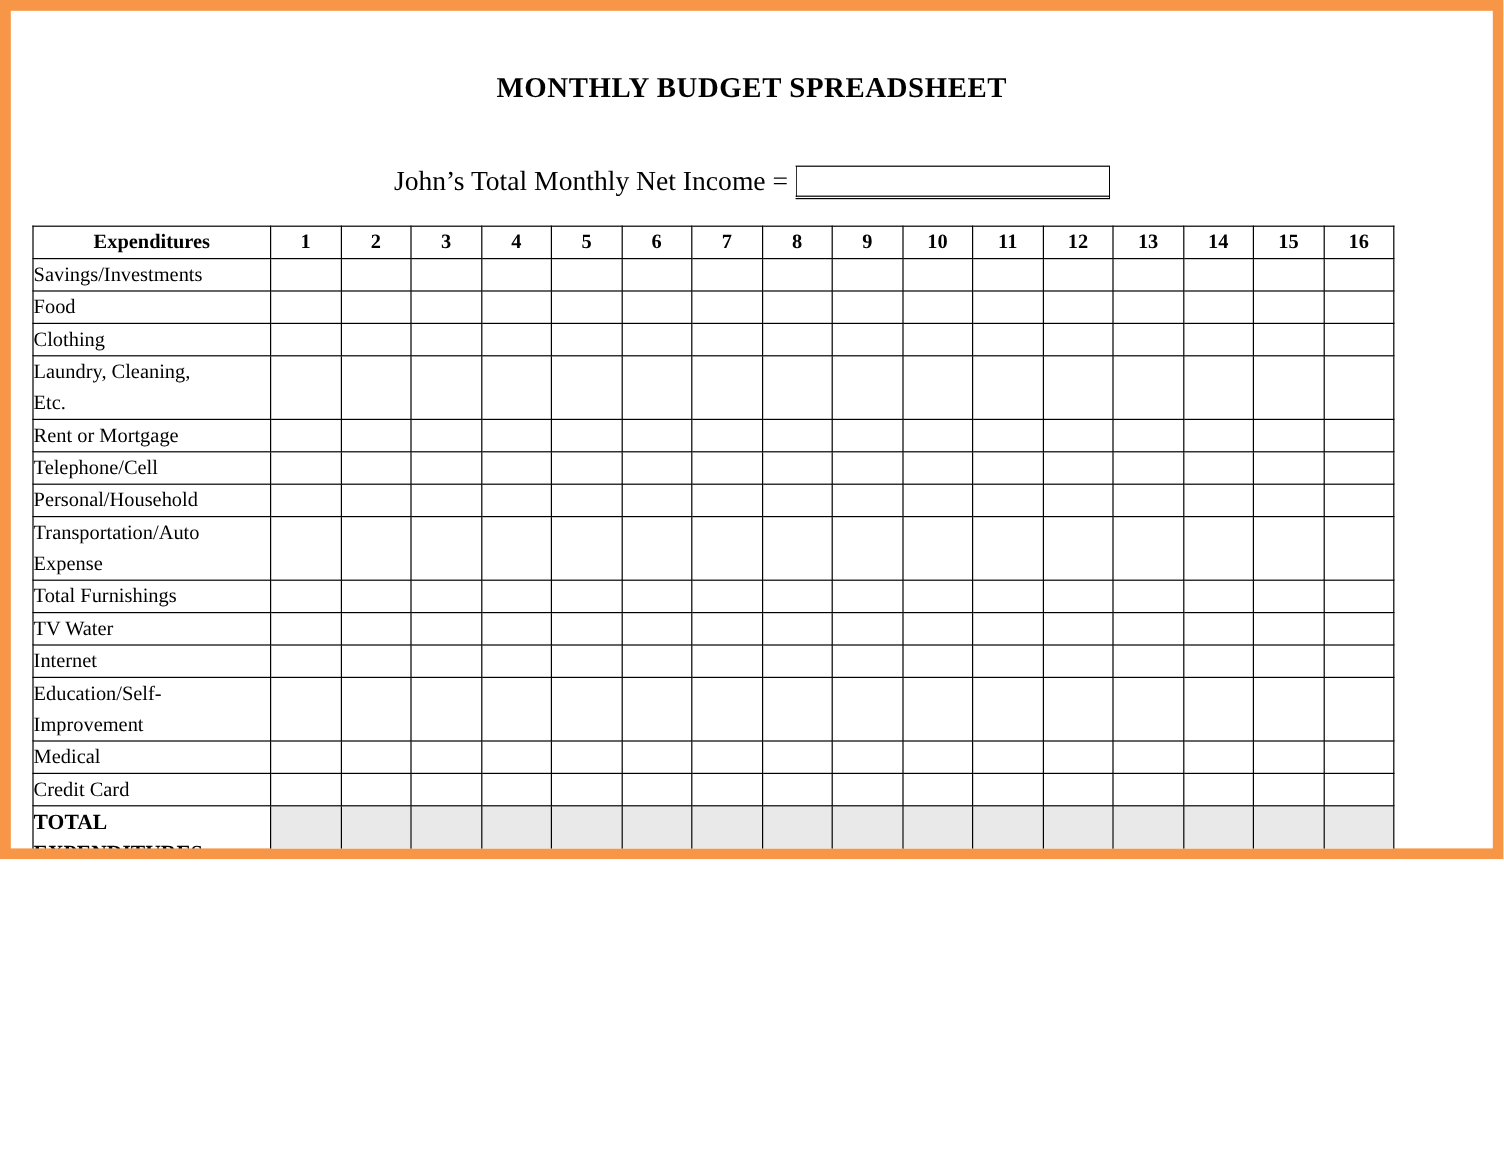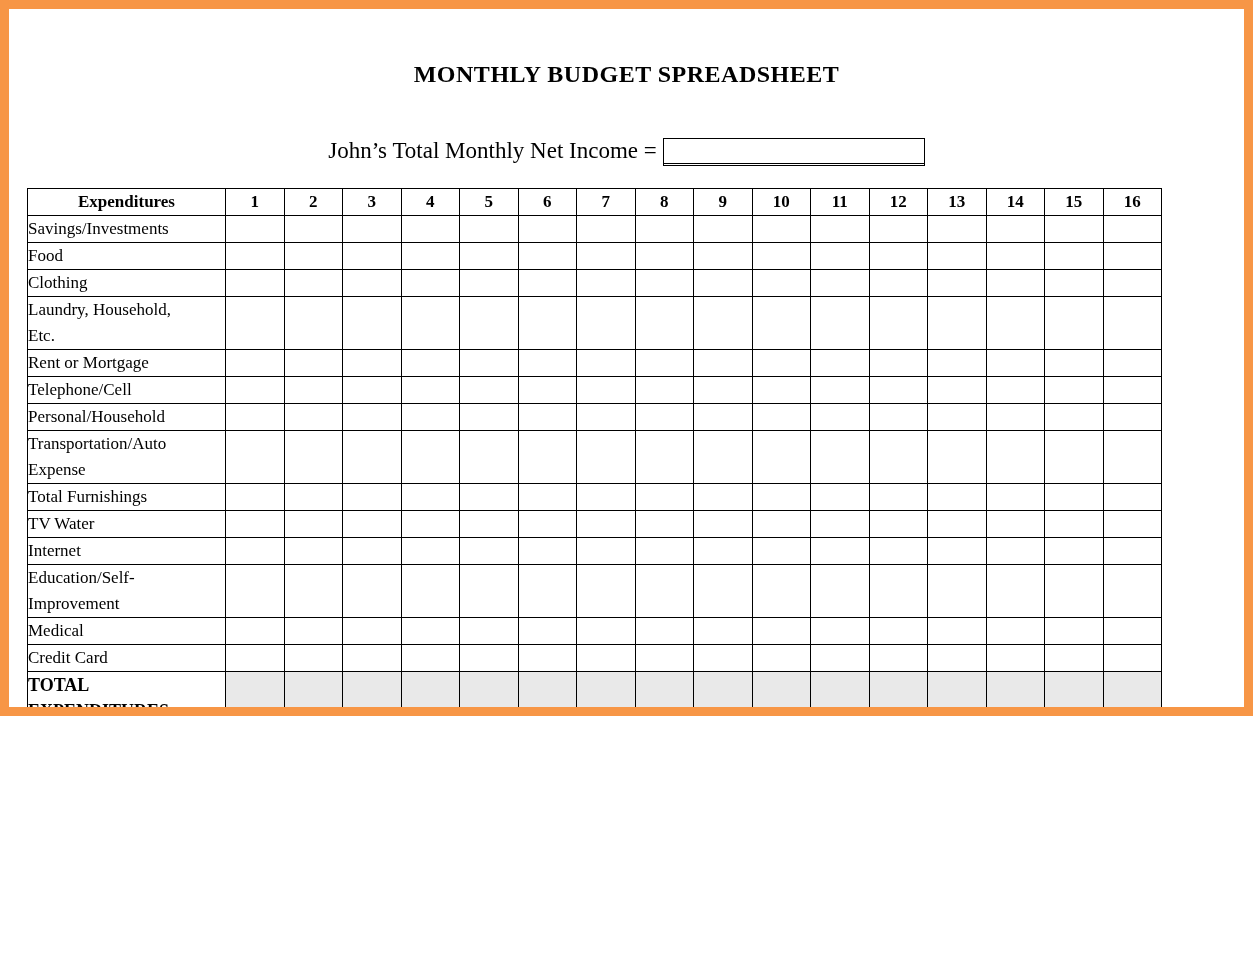--- a/index.html
+++ b/index.html
@@ -180,21 +180,21 @@
           <td class="data-cell"></td>
           <td class="data-cell"></td>
           <td class="data-cell"></td>
           <td class="data-cell"></td>
           <td class="data-cell"></td>
           <td class="data-cell"></td>
           <td class="data-cell"></td>
           <td class="data-cell"></td>
         </tr>
         <tr>
-          <td class="label-cell">Laundry, Household,
+          <td class="label-cell">Laundry, Cleaning,
 Etc.</td>
           <td class="data-cell"></td>
           <td class="data-cell"></td>
           <td class="data-cell"></td>
           <td class="data-cell"></td>
           <td class="data-cell"></td>
           <td class="data-cell"></td>
           <td class="data-cell"></td>
           <td class="data-cell"></td>
           <td class="data-cell"></td>

